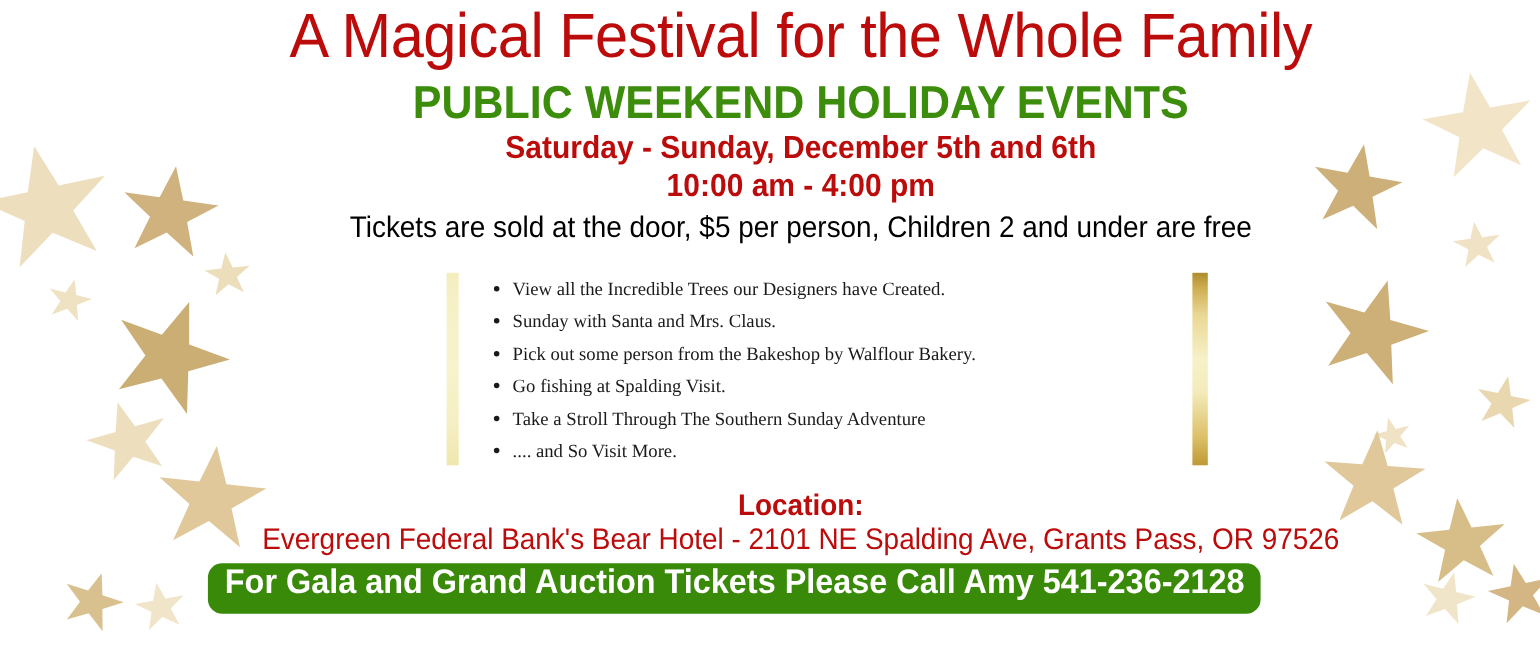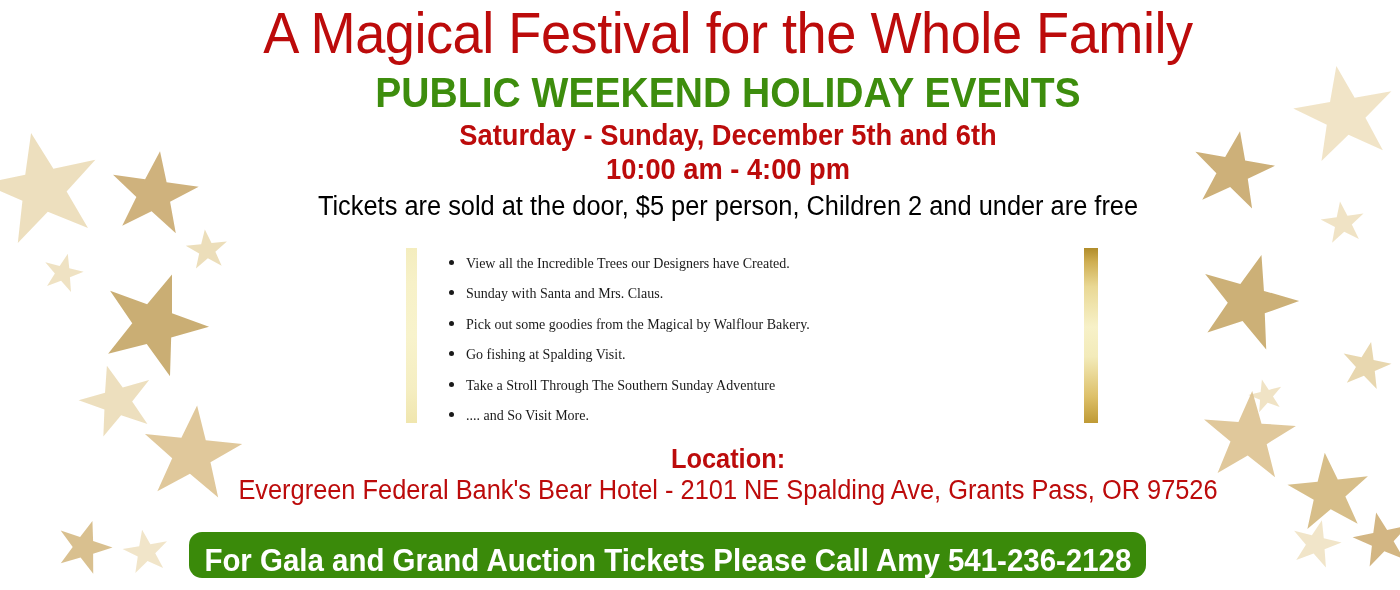--- a/index.html
+++ b/index.html
@@ -132,21 +132,21 @@
   }
   .bullet-list {
     position: absolute;
     left: 30px;
     top: 0;
     margin: 0;
     padding: 0 0 0 30px;
     list-style: disc;
     color: #1a1a1a;
     font-family: "Liberation Serif", serif;
-    font-size: 14px;
+    font-size: 17px;
     line-height: 29.4px;
   }
   .bullet-list li {
     margin: 0;
     padding: 0;
     white-space: nowrap;
   }
   .bullet-list li::marker {
     font-size: 17px;
   }
@@ -174,27 +174,27 @@
     font-size: 27px;
     line-height: 32px;
     font-weight: 400;
     transform: scaleX(0.94);
   }
 
   
   .call-banner {
     position: absolute;
     left: 161px;
-    top: 532px;
+    top: 512px;
     width: 957px;
     height: 46px;
     background: #3a8a0a;
     border-radius: 13px;
     display: flex;
-    align-items: flex-end;
+    align-items: flex-start;
     justify-content: center;
   }
   .call-banner-text {
     color: #ffffff;
     font-size: 31px;
     line-height: 34px;
     font-weight: bold;
     letter-spacing: 0px;
     transform: scaleX(0.95);
     white-space: nowrap;
@@ -276,21 +276,21 @@
     <div class="timeline-row">10:00 am - 4:00 pm</div>
 
     <div class="tickets-note">Tickets are sold at the door, $5 per person, Children 2 and under are free</div>
 
     <div class="bullet-panel">
       <div class="bar bar-left"></div>
       <div class="bar bar-right"></div>
       <ul class="bullet-list" id="activities-list">
           <li>View all the Incredible Trees our Designers have Created.</li>
           <li>Sunday with Santa and Mrs. Claus.</li>
-          <li>Pick out some goodies from the Magical by Walflour Bakery.</li>
+          <li>Pick out some person from the Bakeshop by Walflour Bakery.</li>
           <li>Go fishing at Spalding Visit.</li>
           <li>Take a Stroll Through The Southern Sunday Adventure</li>
           <li>.... and So Visit More.</li>
         </ul>
     </div>
 
     <div class="location-label">Location:</div>
 
     <div class="location-address">Evergreen Federal Bank's Bear Hotel - 2101 NE Spalding Ave, Grants Pass, OR 97526</div>
 

